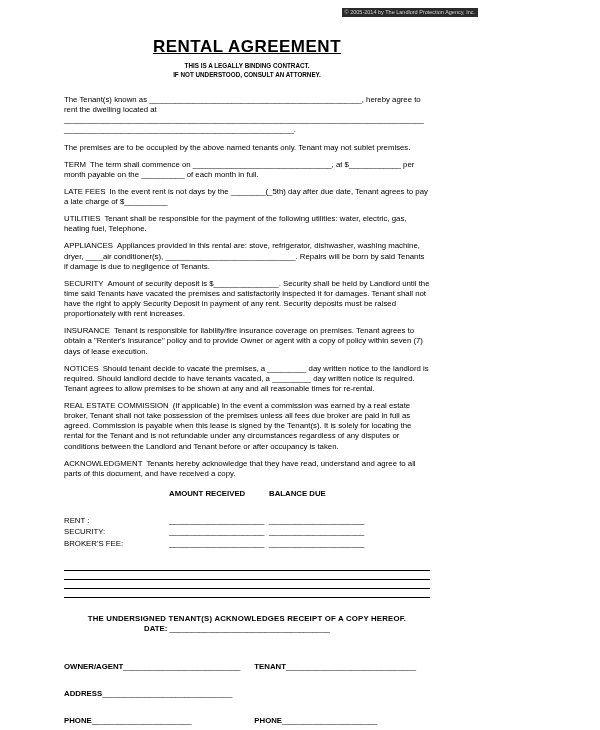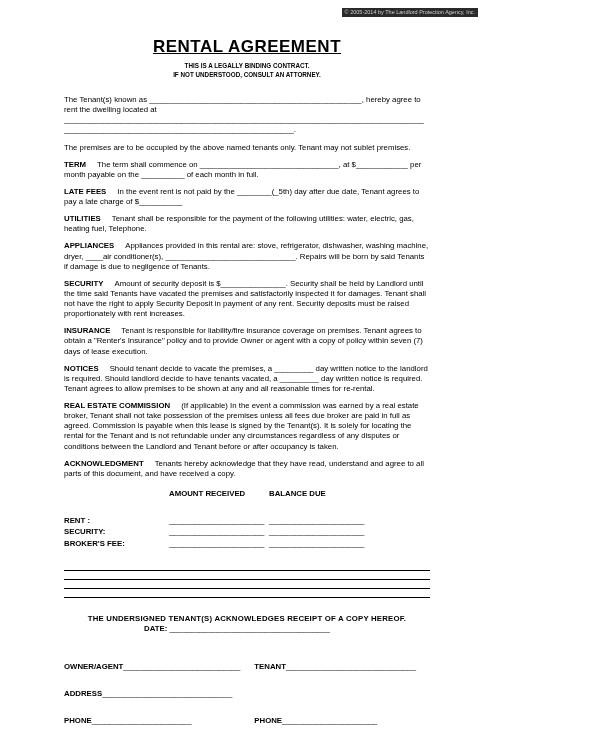--- a/index.html
+++ b/index.html
@@ -17,26 +17,26 @@
     padding:1px 3px;letter-spacing:0;
   }
   .title{
     text-align:center;font-size:17px;font-weight:bold;
     text-decoration:underline;letter-spacing:.5px;
     margin:26px 0 4px 0;
   }
   .subtitle{text-align:center;font-size:6.3px;font-weight:bold;line-height:1.35;}
   .body-block{margin-top:16px;}
   p.sec{margin:0 0 7px 0;word-wrap:break-word;}
-  .lbl{font-weight:bold;margin-right:11px;}
+  .lbl{font-weight:normal;margin-right:4px;}
   .lbl:empty{display:none;margin:0;}
   .fees{margin-top:10px;}
   .fees-head{display:grid;grid-template-columns:105px 100px 110px;font-weight:bold;margin-bottom:16px;}
   .fees-row{display:grid;grid-template-columns:105px 100px 110px;line-height:1.45;}
-  .fees-row .rlabel{font-weight:bold;}
+  .fees-row .rlabel{font-weight:normal;}
   .rules{margin-top:14px;}
   .rule{border-bottom:1px solid #000;height:7px;margin-bottom:1px;}
   .receipt{font-weight:bold;text-align:center;margin-top:16px;letter-spacing:.2px;}
   .dateline{margin-left:80px;font-weight:bold;}
   .dateline .blank{font-weight:normal;}
   .signs{margin-top:28px;}
   .sign-row{display:grid;grid-template-columns:52% 48%;margin-bottom:17px;}
   .sign-row b{font-weight:bold;margin-top:39px;}
 </style>
 </head>
@@ -47,21 +47,21 @@
   <div class="copyright">© 2005-2014 by The Landlord Protection Agency, Inc.</div>
 
   <div class="title">RENTAL AGREEMENT</div>
   <div class="subtitle">THIS IS A LEGALLY BINDING CONTRACT.</div>
   <div class="subtitle">IF NOT UNDERSTOOD, CONSULT AN ATTORNEY.</div>
 
   <div class="body-block">
     <p class="sec"><span>The Tenant(s) known as _________________________________________________, hereby agree to rent the dwelling located at ___________________________________________________________________________________ _____________________________________________________.</span></p>
     <p class="sec"><span>The premises are to be occupied by the above named tenants only. Tenant may not sublet premises.</span></p>
     <p class="sec"><span class="lbl">TERM</span><span>The term shall commence on ________________________________, at $____________ per month payable on the __________ of each month in full.</span></p>
-    <p class="sec"><span class="lbl">LATE FEES</span><span>In the event rent is not paid by the ________(_5th) day after due date, Tenant agrees to pay a late charge of $__________</span></p>
+    <p class="sec"><span class="lbl">LATE FEES</span><span>In the event rent is not days by the ________(_5th) day after due date, Tenant agrees to pay a late charge of $__________</span></p>
     <p class="sec"><span class="lbl">UTILITIES</span><span>Tenant shall be responsible for the payment of the following utilities: water, electric, gas, heating fuel, Telephone.</span></p>
     <p class="sec"><span class="lbl">APPLIANCES</span><span>Appliances provided in this rental are: stove, refrigerator, dishwasher, washing machine, dryer, ____air conditioner(s), ______________________________. Repairs will be born by said Tenants if damage is due to negligence of Tenants.</span></p>
     <p class="sec"><span class="lbl">SECURITY</span><span>Amount of security deposit is $_______________. Security shall be held by Landlord until the time said Tenants have vacated the premises and satisfactorily inspected it for damages. Tenant shall not have the right to apply Security Deposit in payment of any rent. Security deposits must be raised proportionately with rent increases.</span></p>
     <p class="sec"><span class="lbl">INSURANCE</span><span>Tenant is responsible for liability/fire insurance coverage on premises. Tenant agrees to obtain a "Renter's Insurance" policy and to provide Owner or agent with a copy of policy within seven (7) days of lease execution.</span></p>
     <p class="sec"><span class="lbl">NOTICES</span><span>Should tenant decide to vacate the premises, a _________ day written notice to the landlord is required. Should landlord decide to have tenants vacated, a _________ day written notice is required. Tenant agrees to allow premises to be shown at any and all reasonable times for re-rental.</span></p>
     <p class="sec"><span class="lbl">REAL ESTATE COMMISSION</span><span>(If applicable) In the event a commission was earned by a real estate broker, Tenant shall not take possession of the premises unless all fees due broker are paid in full as agreed. Commission is payable when this lease is signed by the Tenant(s). It is solely for locating the rental for the Tenant and is not refundable under any circumstances regardless of any disputes or conditions between the Landlord and Tenant before or after occupancy is taken.</span></p>
     <p class="sec"><span class="lbl">ACKNOWLEDGMENT</span><span>Tenants hereby acknowledge that they have read, understand and agree to all parts of this document, and have received a copy.</span></p>
   </div>
 
   <div class="fees">

